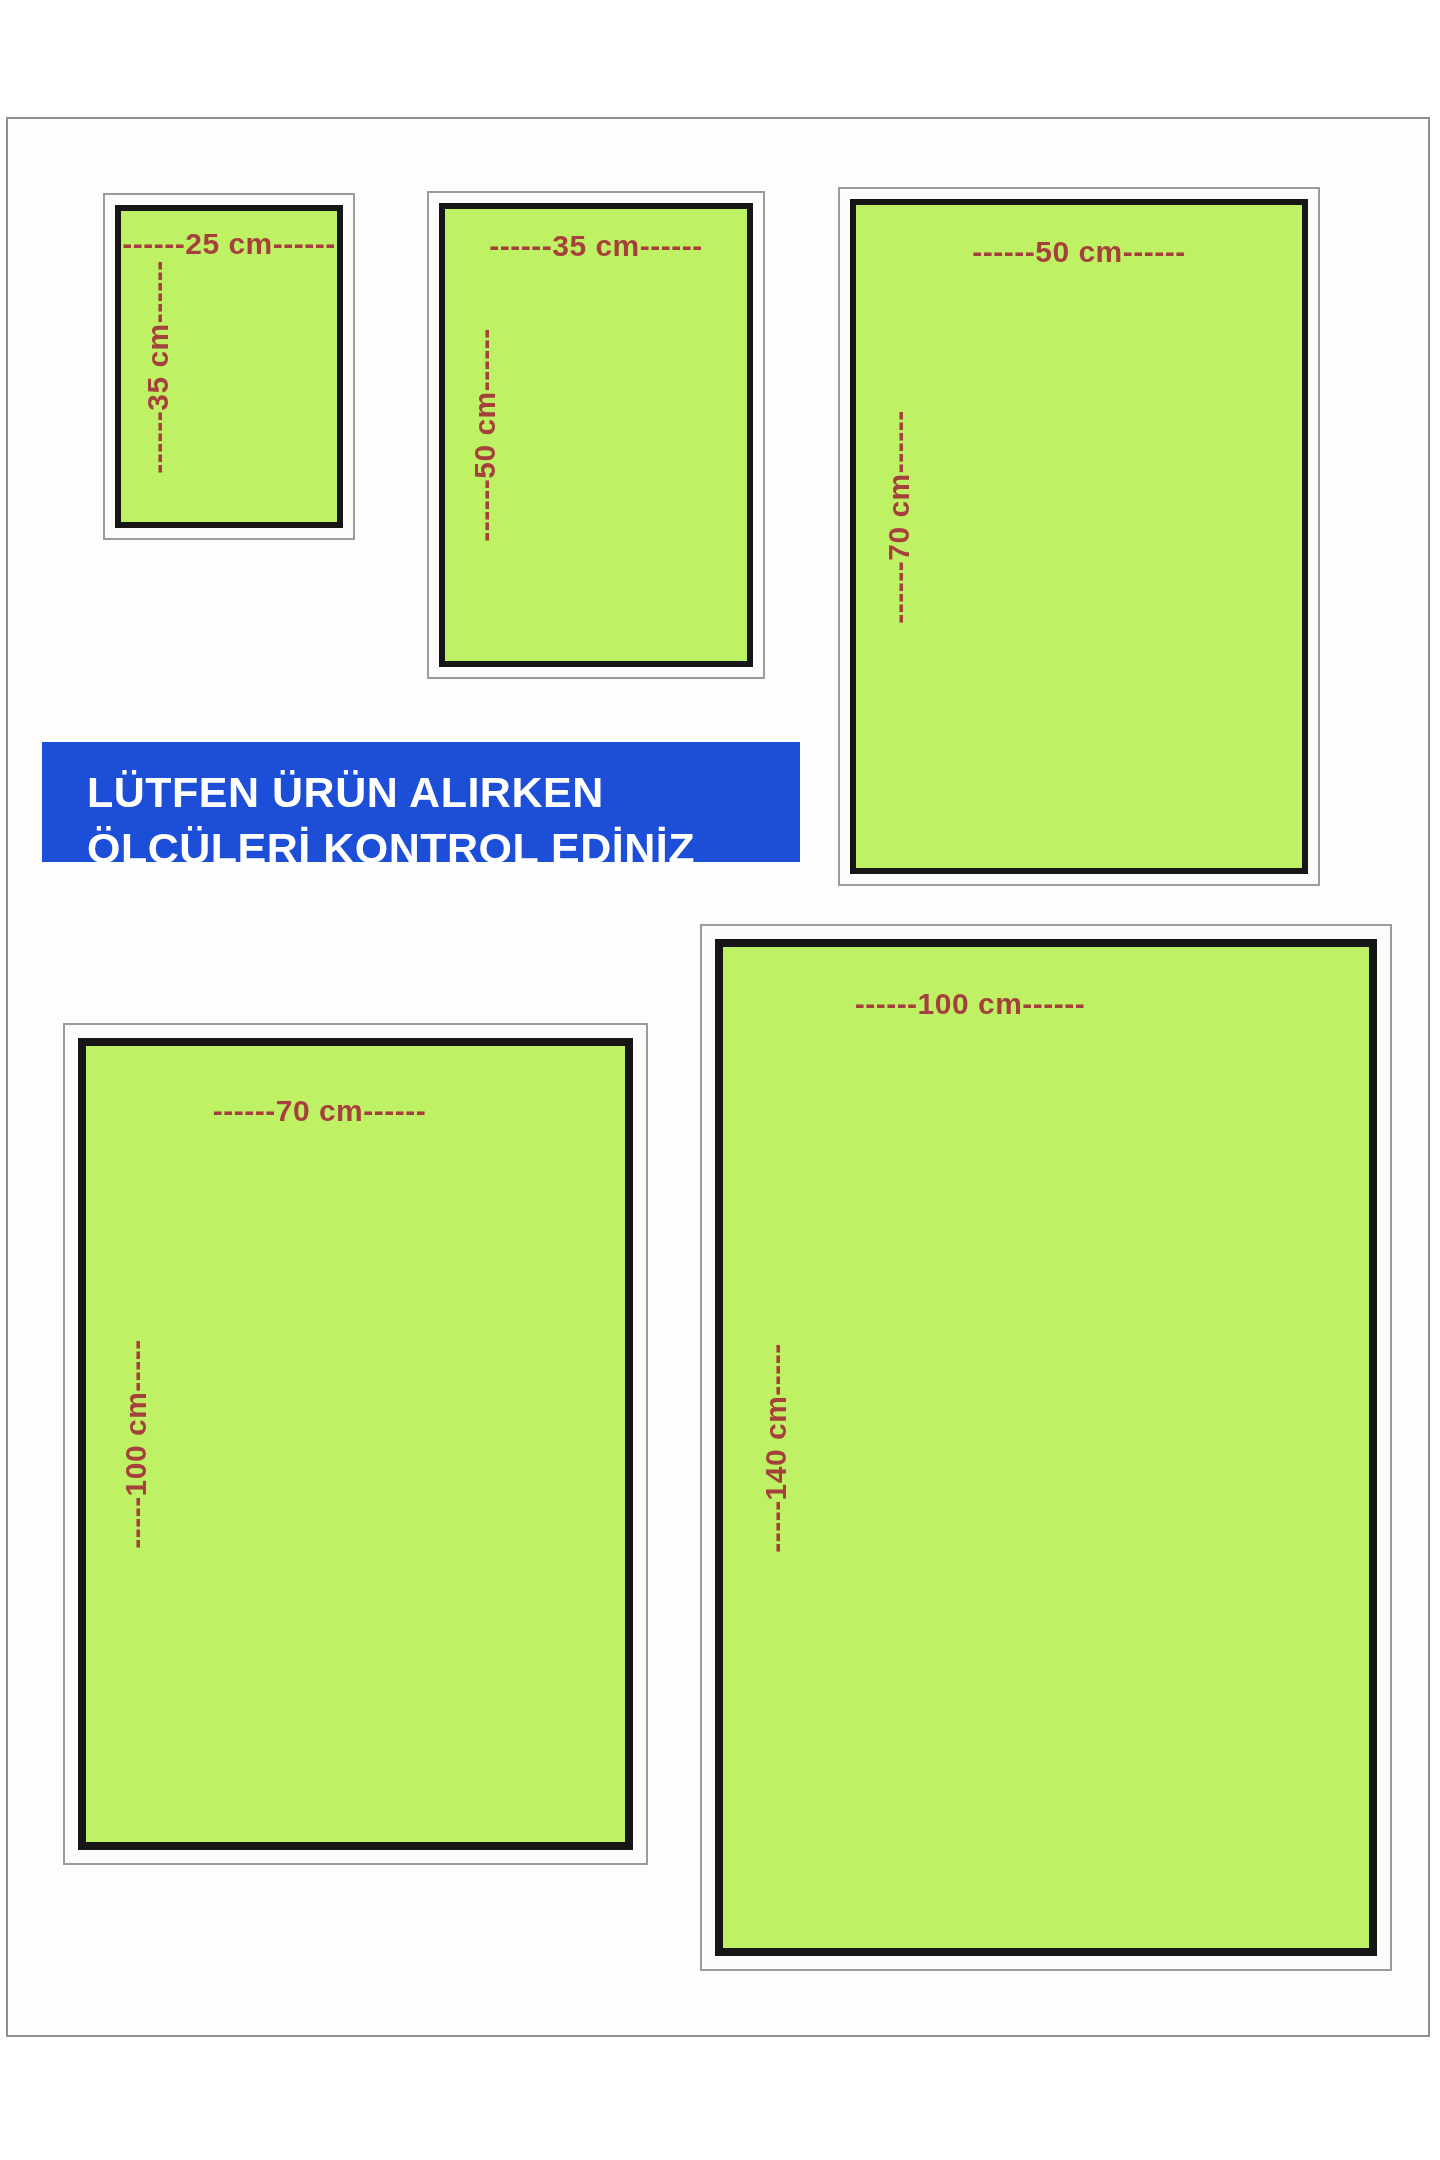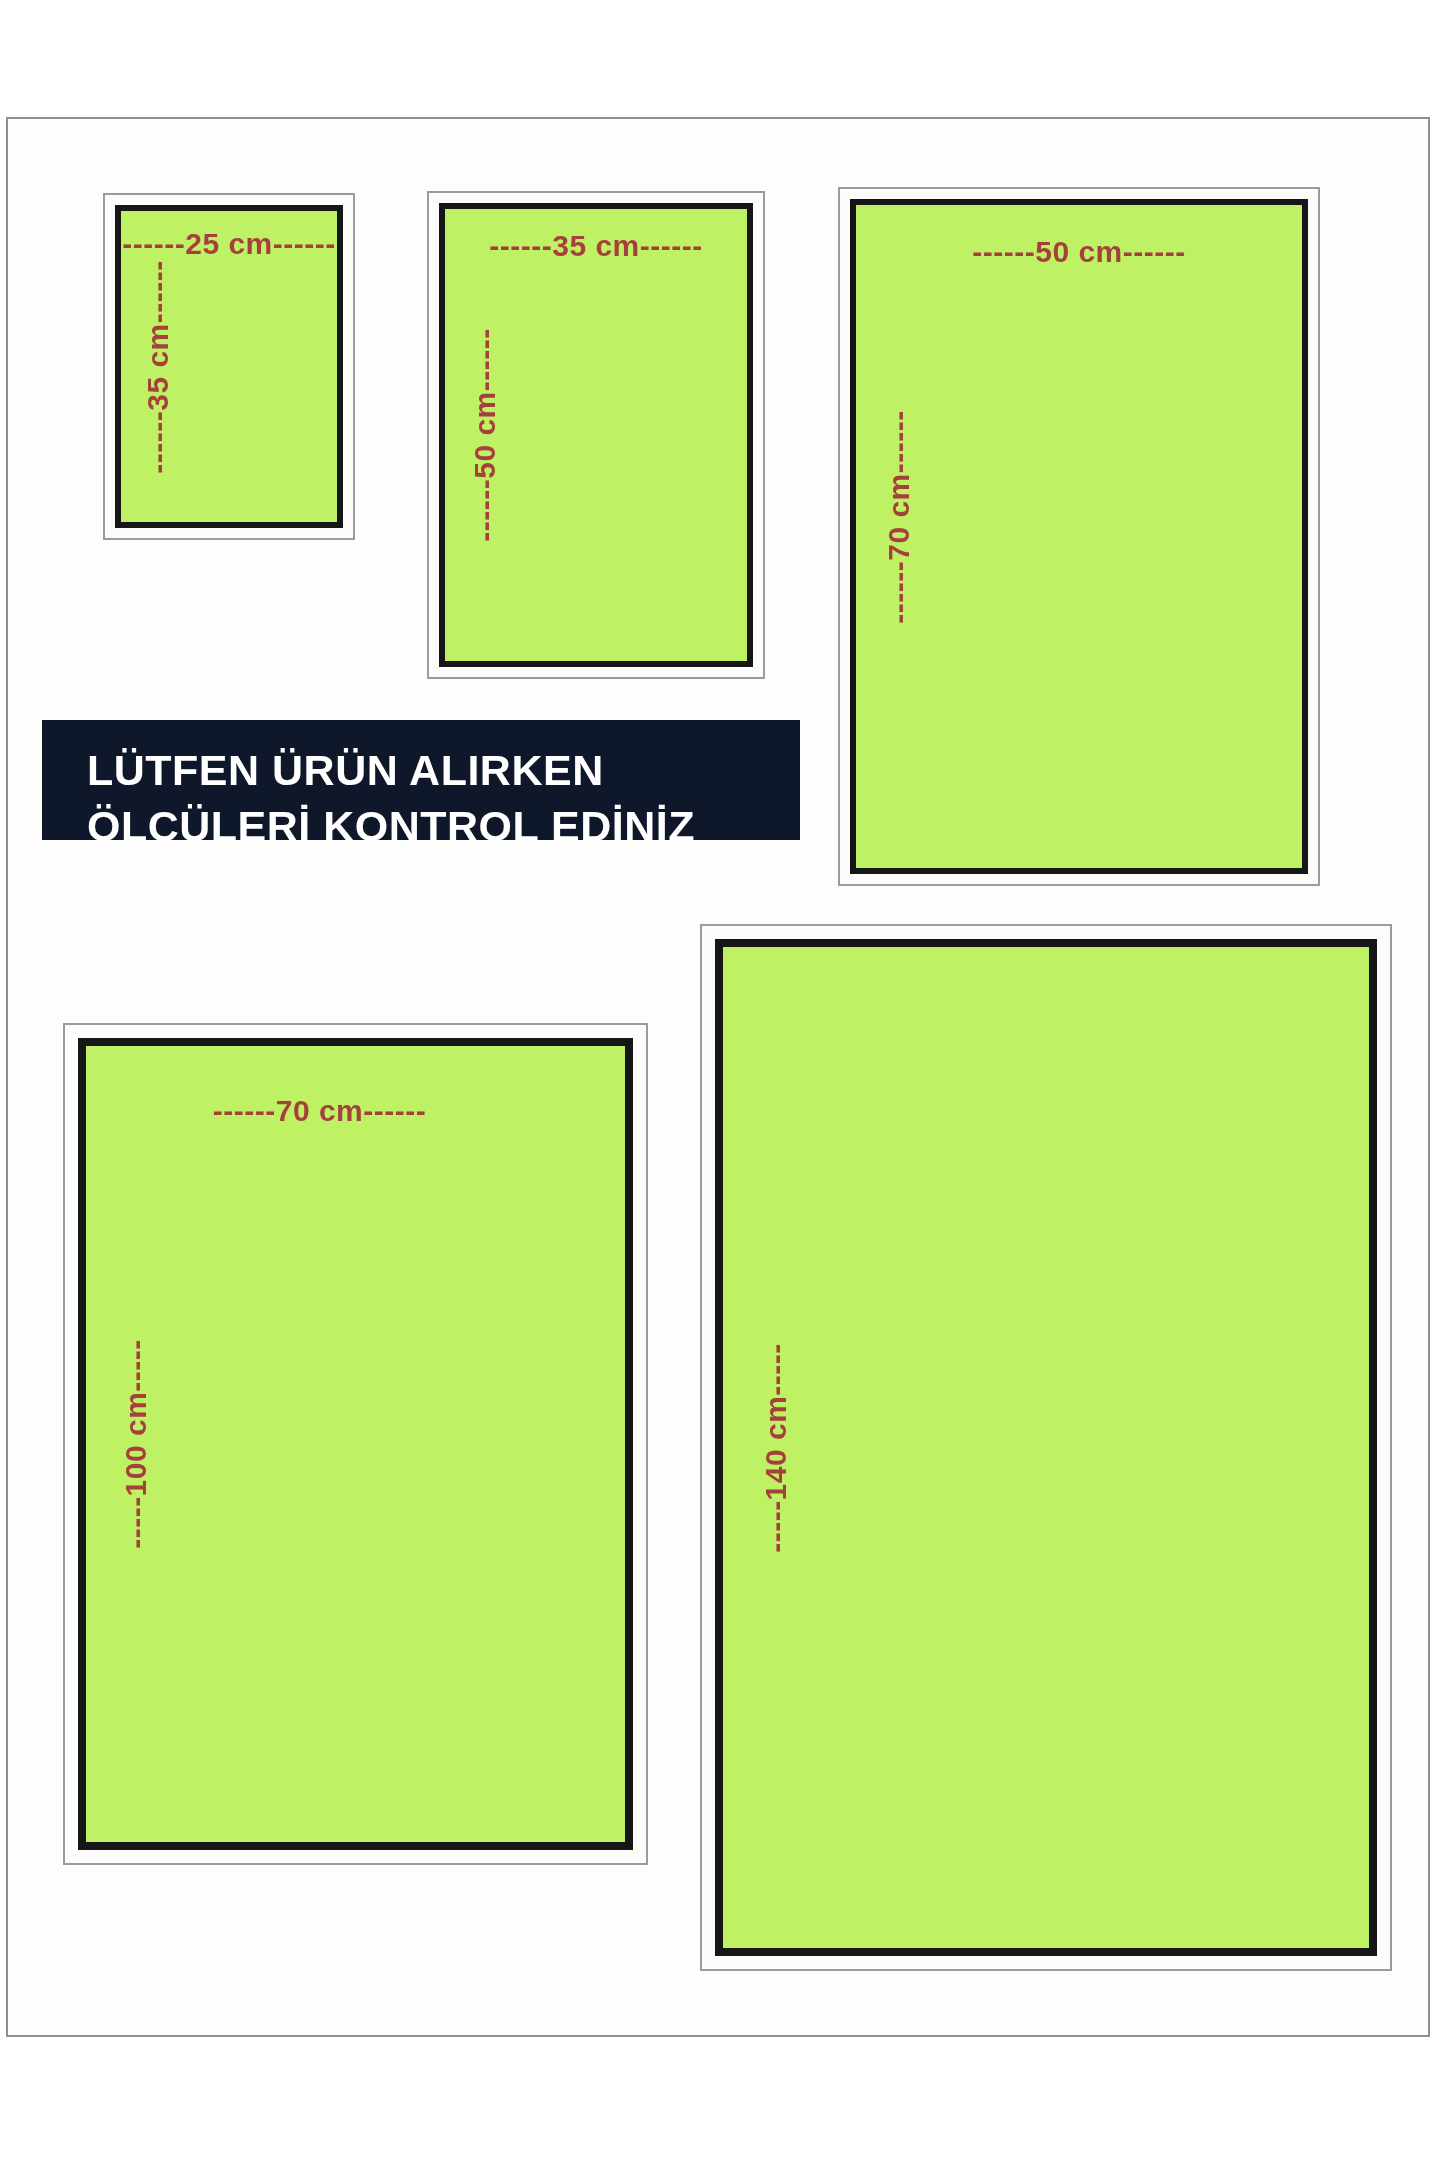--- a/index.html
+++ b/index.html
@@ -77,24 +77,24 @@
   #box1 .vert { left: 37px; }
   #box2 .vert { left: 40px; }
   #box3 .vert { left: 43px; top: 47%; }
   #box4 .vert { left: 50px; }
   #box5 .vert { left: 53px; }
 
   
   .warning-banner {
     position: absolute;
     left: 42px;
-    top: 720px;
+    top: 742px;
     width: 758px;
     height: 120px;
-    background: #0f172a;
+    background: #1d4ed8;
     color: #ffffff;
     box-sizing: border-box;
     padding: 22px 0 0 45px;
   }
   .warning-banner .line {
     font-size: 43px;
     font-weight: bold;
     line-height: 56px;
     letter-spacing: 0.5px;
     white-space: nowrap;
@@ -135,17 +135,18 @@
 
   <div class="size-box large" id="box4">
     <div class="inner-frame">
       <div class="dim-label horiz">------70 cm------</div>
       <div class="dim-label vert">-----100 cm-----</div>
     </div>
   </div>
 
   <div class="size-box large" id="box5">
     <div class="inner-frame">
+      <div class="dim-label horiz">------100 cm------</div>
       <div class="dim-label vert">-----140 cm-----</div>
     </div>
   </div>
 
 </div>
 
 </body></html>

